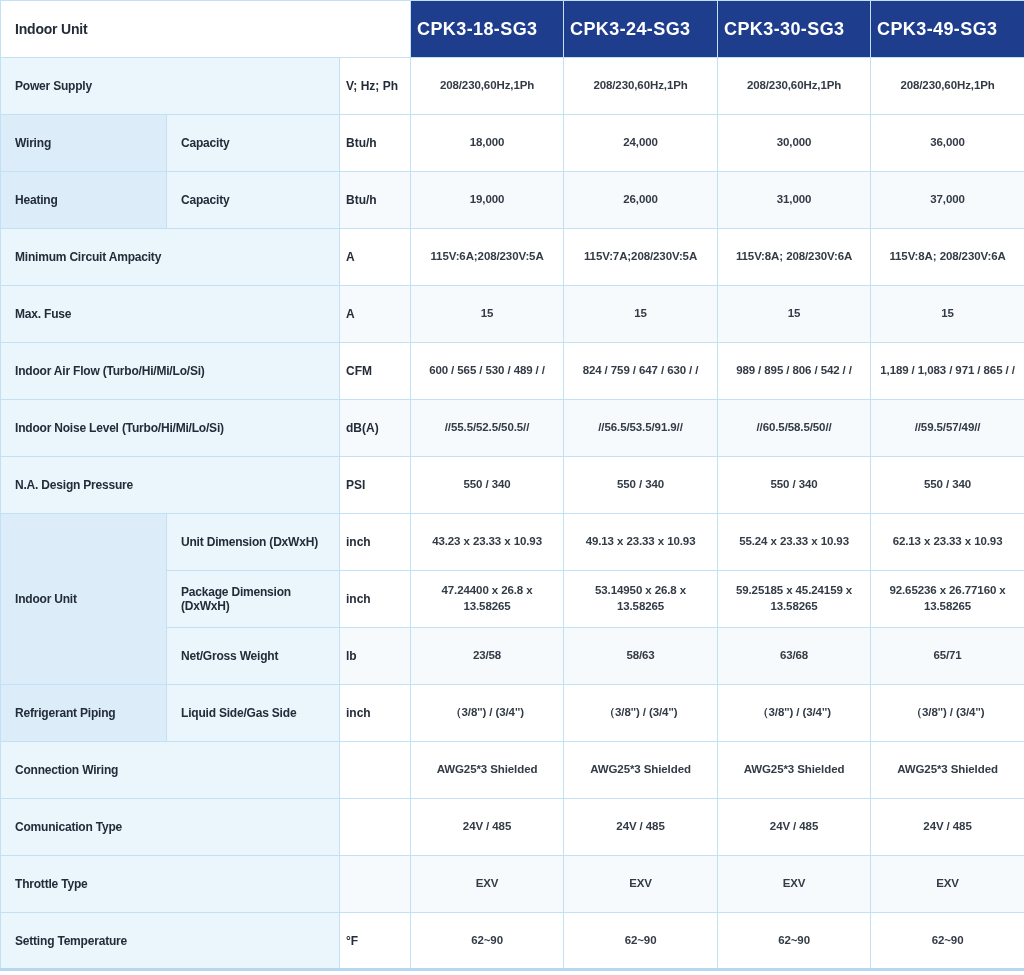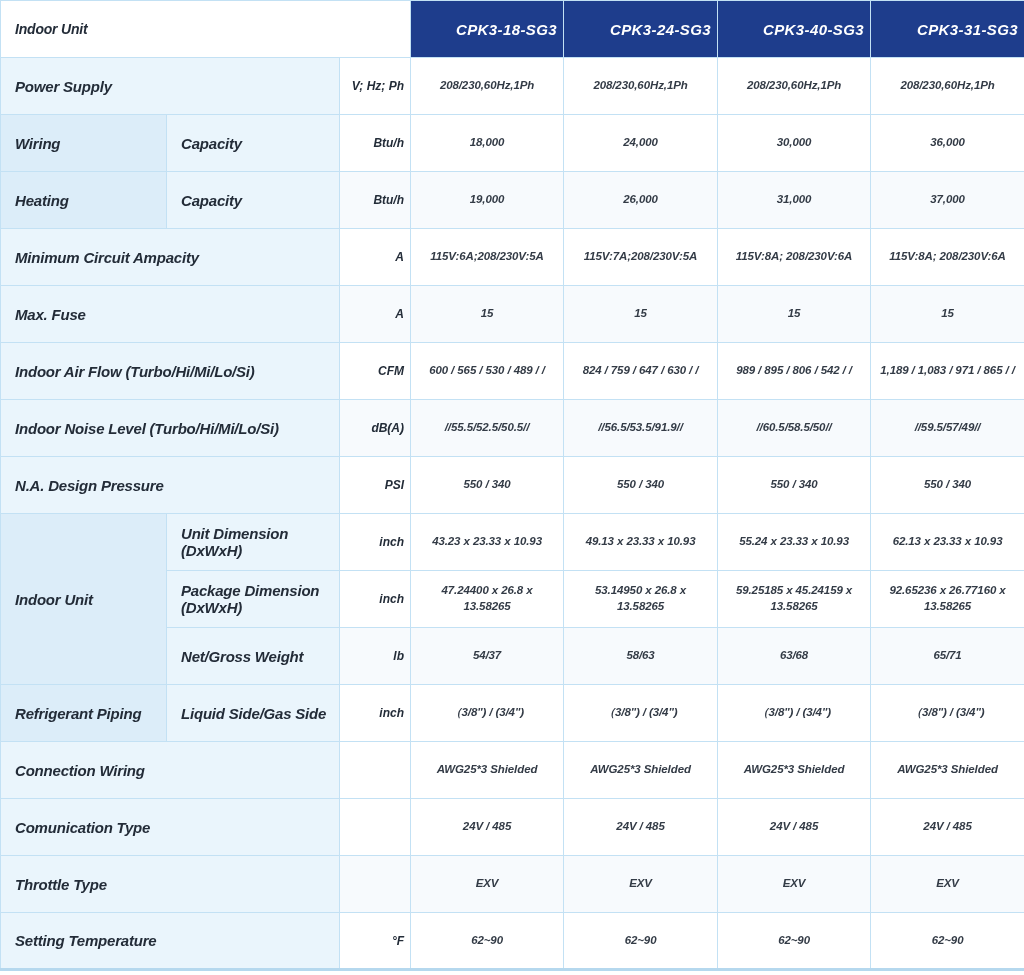--- a/index.html
+++ b/index.html
@@ -1,36 +1,36 @@
 <!DOCTYPE html>
 <html style="--header-bg: #1e3d8c; --header-text: #ffffff; --border: #c3e1f4; --label-bg: #eaf5fc; --group-bg: #dcedf9; --tint-bg: #f7fafd; --text-dark: #232c38; --value-text: #333b46; --bottom-border: #b5d8ee;"><head>
 <meta charset="utf-8">
 <style>
   html,body{margin:0;padding:0;background:#ffffff;}
   body{width:1024px;height:975px;overflow:hidden;font-family:"Liberation Sans",sans-serif;}
-  table{width:1024px;height:780px;border-collapse:collapse;table-layout:fixed;font-style:italic;}
+  table{width:1024px;height:780px;border-collapse:collapse;table-layout:fixed;}
   tr{height:57px;}
   th,td{border:1px solid var(--border,#c3e1f4);box-sizing:border-box;padding:2px 6px;vertical-align:middle;}
   thead th.corner{
     background:#ffffff;text-align:left;padding-left:14px;
     font-size:14px;font-weight:700;color:var(--text-dark,#1d2736);letter-spacing:-0.2px;
   }
   thead th.model{
     background:var(--header-bg,#1e3d8c);color:var(--header-text,#ffffff);
-    font-size:15px;font-weight:700;letter-spacing:0.4px;text-align:right;
+    font-size:18px;font-weight:700;letter-spacing:0.4px;text-align:left;
     border-color:var(--border,#c3e1f4);
   }
   td.label,td.sub,td.group{
-    text-align:left;padding-left:14px;font-size:15px;font-weight:700;
+    text-align:left;padding-left:14px;font-size:12px;font-weight:700;
     color:var(--text-dark,#232c38);letter-spacing:-0.2px;
   }
   td.label,td.sub{background:var(--label-bg,#eaf5fc);}
   td.group{background:var(--group-bg,#dcedf9);}
   td.unit{
-    background:#ffffff;text-align:right;font-size:12px;font-weight:700;
+    background:#ffffff;text-align:left;font-size:12px;font-weight:700;
     color:var(--text-dark,#232c38);
   }
   td.val{
     background:#ffffff;text-align:center;font-size:11.5px;font-weight:700;
     color:var(--value-text,#333b46);letter-spacing:-0.1px;line-height:1.35;
   }
   tr.tint td.unit, tr.tint td.val{background:var(--tint-bg,#f7fafd);}
   tbody tr:last-child th, tbody tr:last-child td{border-bottom:3px solid var(--bottom-border,#b5d8ee);}
 </style>
 </head>
@@ -44,22 +44,22 @@
     <col style="width:153px">
     <col style="width:154px">
     <col style="width:153px">
     <col style="width:154px">
   </colgroup>
   <thead>
     <tr>
       <th class="corner" colspan="3">Indoor Unit</th>
       <th class="model">CPK3-18-SG3</th>
       <th class="model">CPK3-24-SG3</th>
-      <th class="model">CPK3-40-SG3</th>
-      <th class="model">CPK3-31-SG3</th>
+      <th class="model">CPK3-30-SG3</th>
+      <th class="model">CPK3-49-SG3</th>
     </tr>
   </thead>
   <tbody id="tbody">
       <tr>
         <td class="label" colspan="2">Power Supply</td>
         <td class="unit">V; Hz; Ph</td>
         <td class="val">208/230,60Hz,1Ph</td>
         <td class="val">208/230,60Hz,1Ph</td>
         <td class="val">208/230,60Hz,1Ph</td>
         <td class="val">208/230,60Hz,1Ph</td>
@@ -135,21 +135,21 @@
         <td class="sub">Package Dimension (DxWxH)</td>
         <td class="unit">inch</td>
         <td class="val">47.24400 x 26.8 x 13.58265</td>
         <td class="val">53.14950 x 26.8 x 13.58265</td>
         <td class="val">59.25185 x 45.24159 x 13.58265</td>
         <td class="val">92.65236 x 26.77160 x 13.58265</td>
       </tr>
       <tr class="tint">
         <td class="sub">Net/Gross Weight</td>
         <td class="unit">lb</td>
-        <td class="val">54/37</td>
+        <td class="val">23/58</td>
         <td class="val">58/63</td>
         <td class="val">63/68</td>
         <td class="val">65/71</td>
       </tr>
       <tr>
         <td class="group" rowspan="1">Refrigerant Piping</td>
         <td class="sub">Liquid Side/Gas Side</td>
         <td class="unit">inch</td>
         <td class="val">（3/8'') / (3/4'')</td>
         <td class="val">（3/8'') / (3/4'')</td>

